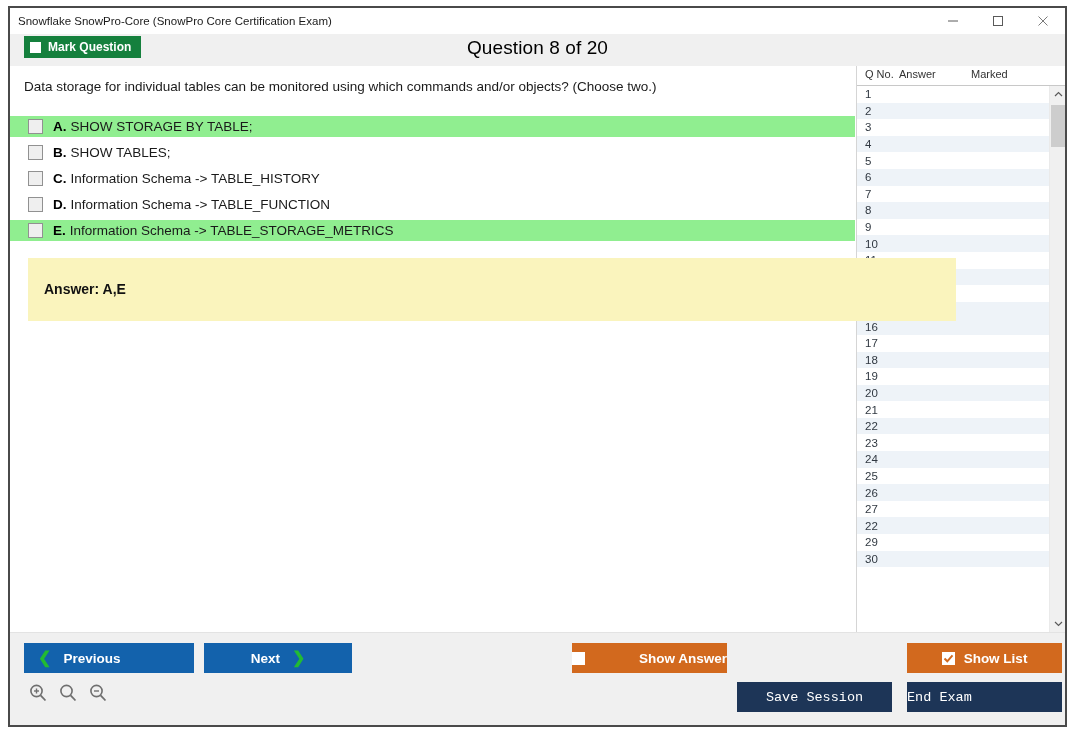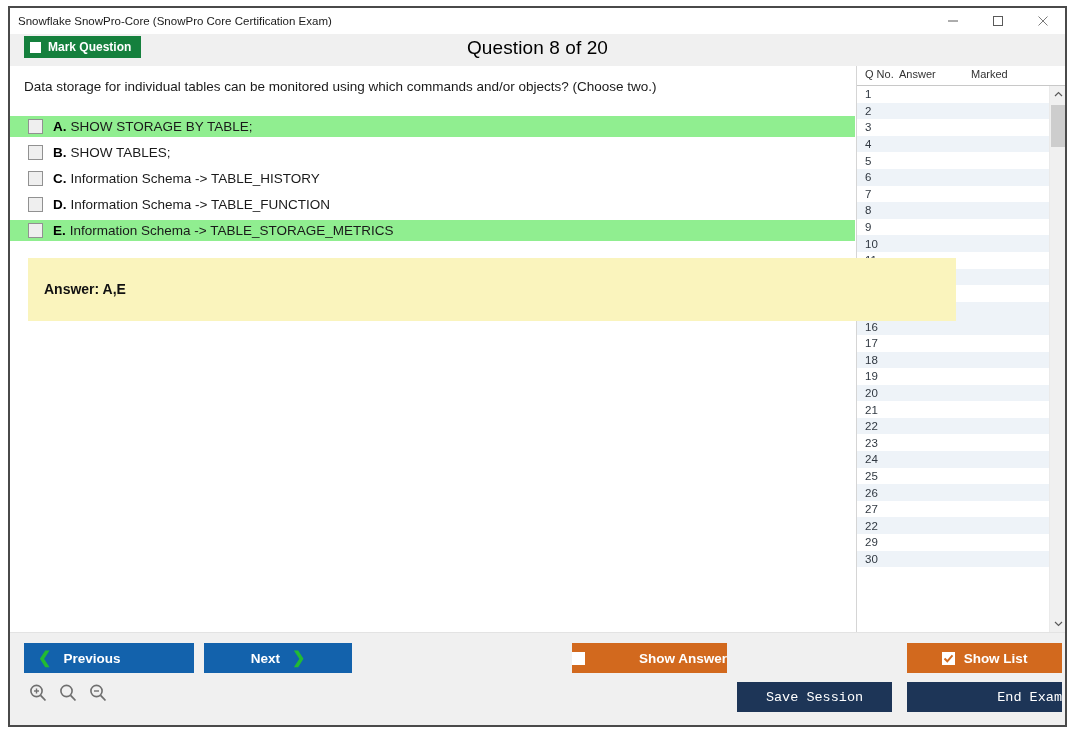--- a/index.html
+++ b/index.html
@@ -238,21 +238,21 @@
   .btn-blue  { background: #1362ac; }
   .btn-orange{ background: #d2691e; }
   .btn-navy  { background: #1d3557; font-weight: normal; font-size: 13.5px; font-family: Liberation Mono, monospace; }
 
   #btn-prev { left: 14px;  top: 10px; width: 170px; height: 30px; justify-content: flex-start; padding-left: 14px; }
   #btn-next { left: 194px; top: 10px; width: 148px; height: 30px; justify-content: center; }
   #btn-showanswer { left: 562px; top: 10px; width: 155px; height: 30px; justify-content: space-between; }
   #btn-review { left: 727px; top: 10px; width: 155px; height: 30px; justify-content: flex-start; padding-left: 12px; font-weight: normal; }
   #btn-showlist { left: 897px; top: 10px; width: 155px; height: 30px; justify-content: center; }
   #btn-save { left: 727px; top: 49px; width: 155px; height: 30px; justify-content: center; }
-  #btn-end  { left: 897px; top: 49px; width: 155px; height: 30px; justify-content: flex-end; }
+  #btn-end  { left: 897px; top: 49px; width: 155px; height: 30px; justify-content: flex-start; }
 
   .chev { color: #22bb33; font-size: 16px; font-weight: bold; line-height: 1; }
   .chev-left { margin-right: 12px; }
   .chev-right { margin-left: 12px; }
 
   .cbox-white {
     width: 13px; height: 13px;
     background: #ffffff;
     margin-right: 9px;
     flex: 0 0 auto;

